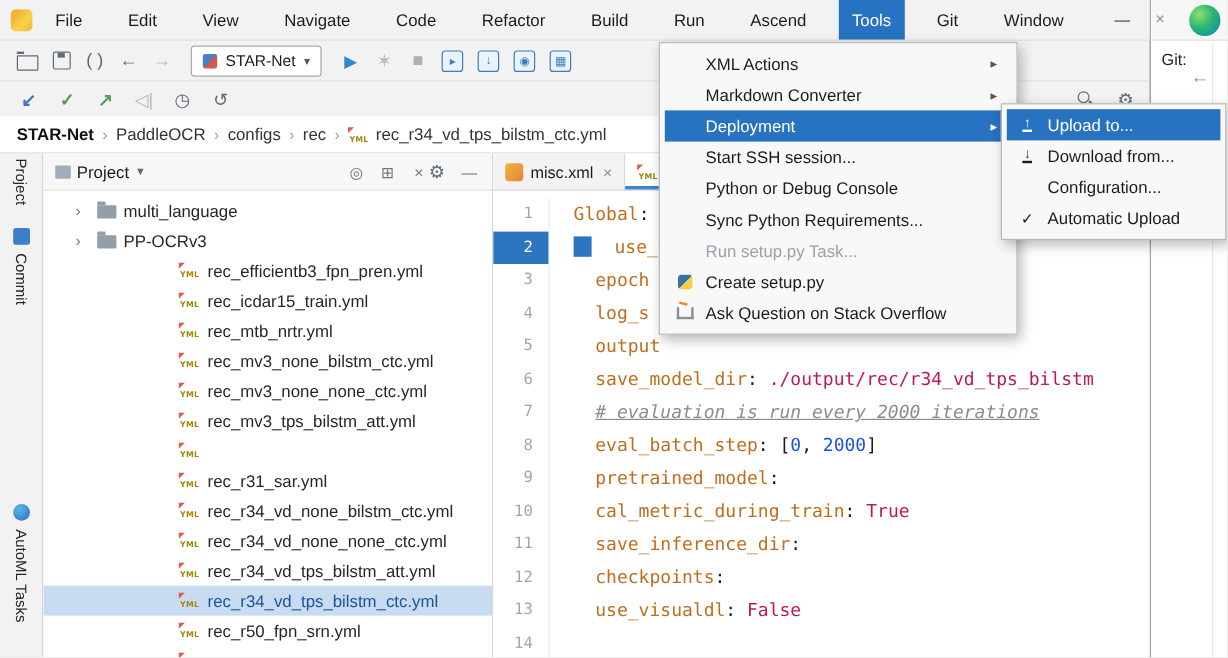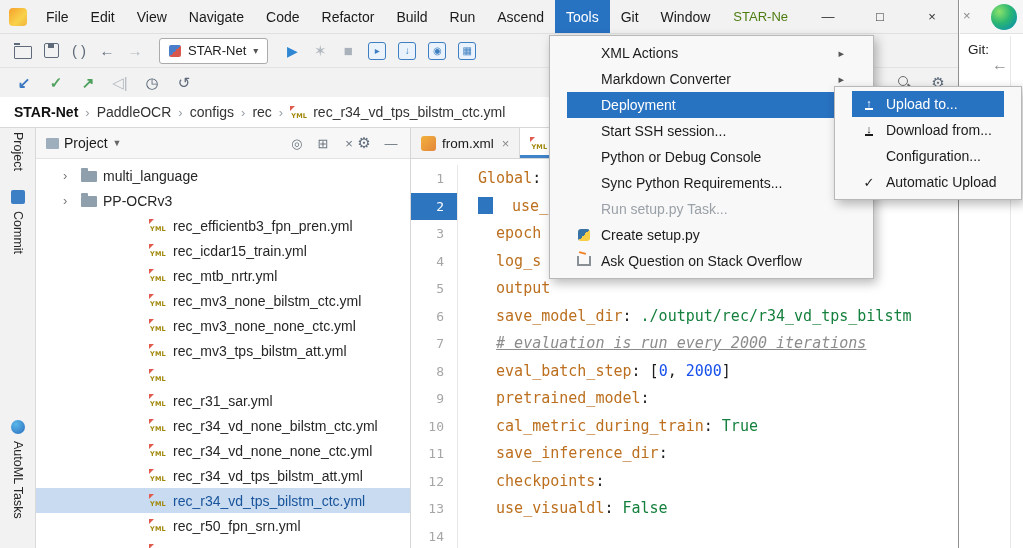--- a/index.html
+++ b/index.html
@@ -81,25 +81,25 @@
   .tab-close{color:#8a8a8a;font-size:13px;margin-left:2px;}
   .xml-ic{width:15px;height:15px;border-radius:3px;background:linear-gradient(135deg,#F2B13C,#E3863B);flex:none;}
   .code{flex:1;display:flex;overflow:hidden;padding-top:6px;}
   .gutter{width:46px;flex:none;border-right:1px solid #E8E8E8;}
   .g-num{height:27.5px;line-height:27.5px;font-family:"DejaVu Sans Mono",monospace;font-size:13px;color:#A6A6A6;
          text-align:right;padding-right:13px;}
   .g-num.caret{background:#2E75BF;color:#fff;}
   .lines{flex:1;padding-left:20px;overflow:hidden;}
   .c-line{height:27.5px;line-height:27.5px;font-family:"DejaVu Sans Mono",monospace;font-size:15px;white-space:pre;}
   .seg-key{color:#BC6F1E;} .seg-plain{color:#1C1C1C;} .seg-num{color:#1750EB;}
-  .seg-comment{color:#8C8C8C;font-style:italic;text-decoration:underline;} .seg-val{color:#15803d;}
+  .seg-comment{color:#8C8C8C;font-style:italic;text-decoration:underline;} .seg-val{color:#be185d;}
   .caret-block{display:inline-block;width:15px;height:17px;background:#2E75BF;vertical-align:-3px;margin-right:1px;}
   
   .popup{position:absolute;background:#F8F8F8;border:1px solid #B8B8B8;box-shadow:3px 4px 10px rgba(0,0,0,.28);
-         padding:4px 17px;z-index:60;}
+         padding:4px 4px;z-index:60;}
   #tools-menu{left:549px;top:35px;width:289px;}
   #deploy-menu{left:834px;top:86px;width:188px;box-sizing:border-box;}
   .pm-item{height:26px;display:flex;align-items:center;font-size:14px;color:#1c1c1c;padding:0 12px 0 34px;
            position:relative;white-space:nowrap;}
   .pm-item.sel{background:#2872C2;color:#fff;}
   .pm-item.dis{color:#9BA1A8;}
   .pm-arrow{margin-left:auto;font-size:11px;color:#555;padding-left:18px;}
   .pm-item.sel .pm-arrow{color:#fff;}
   .pm-ico{position:absolute;left:9px;width:16px;height:16px;display:flex;align-items:center;justify-content:center;}
   .py-ic{width:12px;height:12px;border-radius:3px;background:linear-gradient(135deg,#3773A5 50%,#F7CE46 50%);}
@@ -118,21 +118,21 @@
   .strip-line{position:absolute;left:50px;top:36px;bottom:0;width:1px;background:#E8E8E8;}
 </style>
 </head>
 <body>
 
 <div class="screen">
   <div class="ide">
 
     <div class="titlebar">
       <div class="app-icon"></div>
-      <div id="menubar" style="display:flex;height:33px;">
+      <div id="menubar" style="display:flex;height:33px;gap:16px;">
           <span class="menu-item">File</span>
           <span class="menu-item">Edit</span>
           <span class="menu-item">View</span>
           <span class="menu-item">Navigate</span>
           <span class="menu-item">Code</span>
           <span class="menu-item">Refactor</span>
           <span class="menu-item">Build</span>
           <span class="menu-item">Run</span>
           <span class="menu-item">Ascend</span>
           <span class="menu-item active">Tools</span>
@@ -296,21 +296,21 @@
               <span class="yml-ic">YML</span>
               <span></span>
             </div>
           </div>
       </div>
 
       <div class="editor">
         <div class="tabs" id="tabs">
             <div class="tab">
               <span class="xml-ic"></span>
-              <span>from.xml</span>
+              <span>misc.xml</span>
               <span class="tab-close">×</span>
             </div>
             <div class="tab active">
               <span class="yml-ic">YML</span>
               <span>rec_r34_vd_tps_bilstm_ctc.yml</span>
               <span class="tab-close">×</span>
             </div>
           </div>
         <div class="code">
           <div class="gutter" id="gutter">

